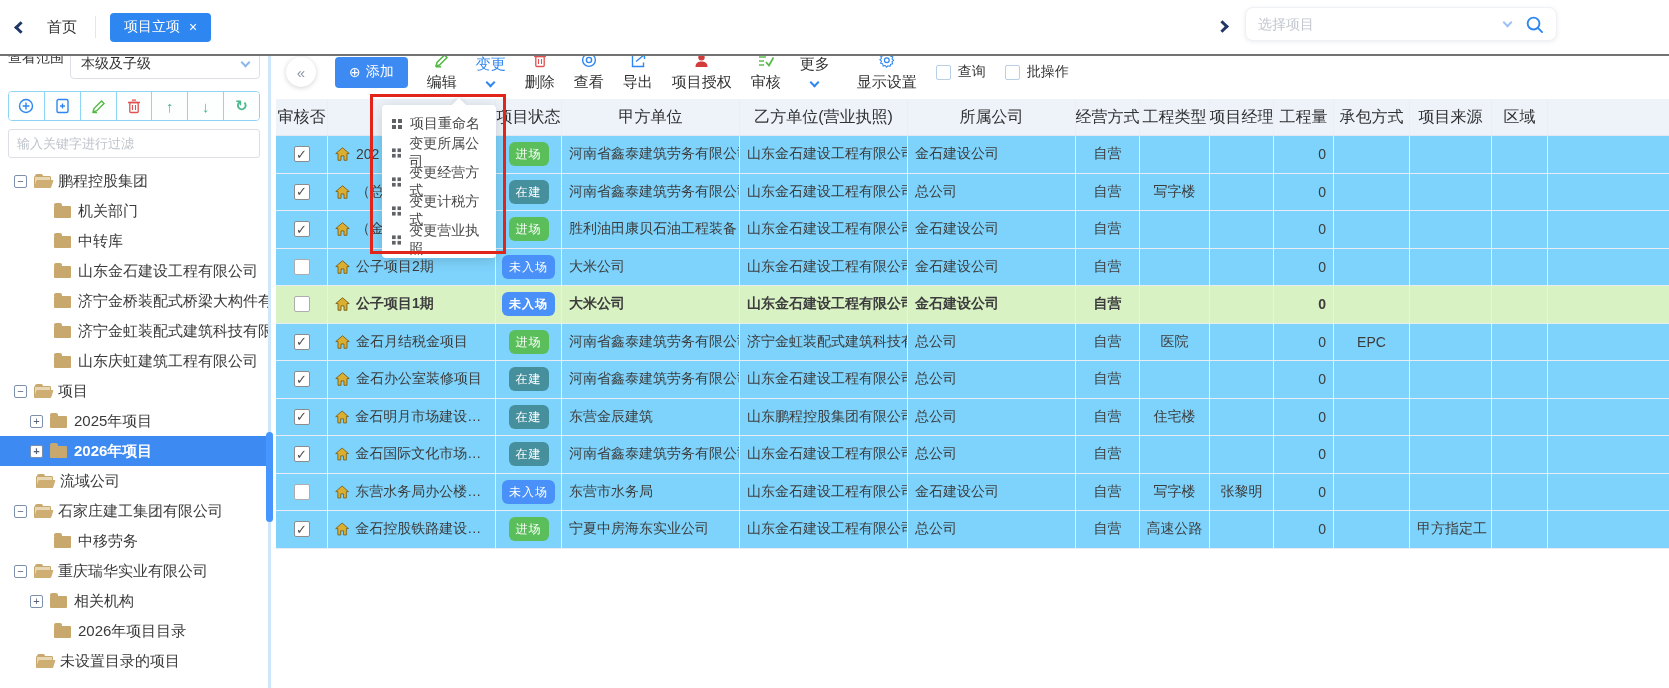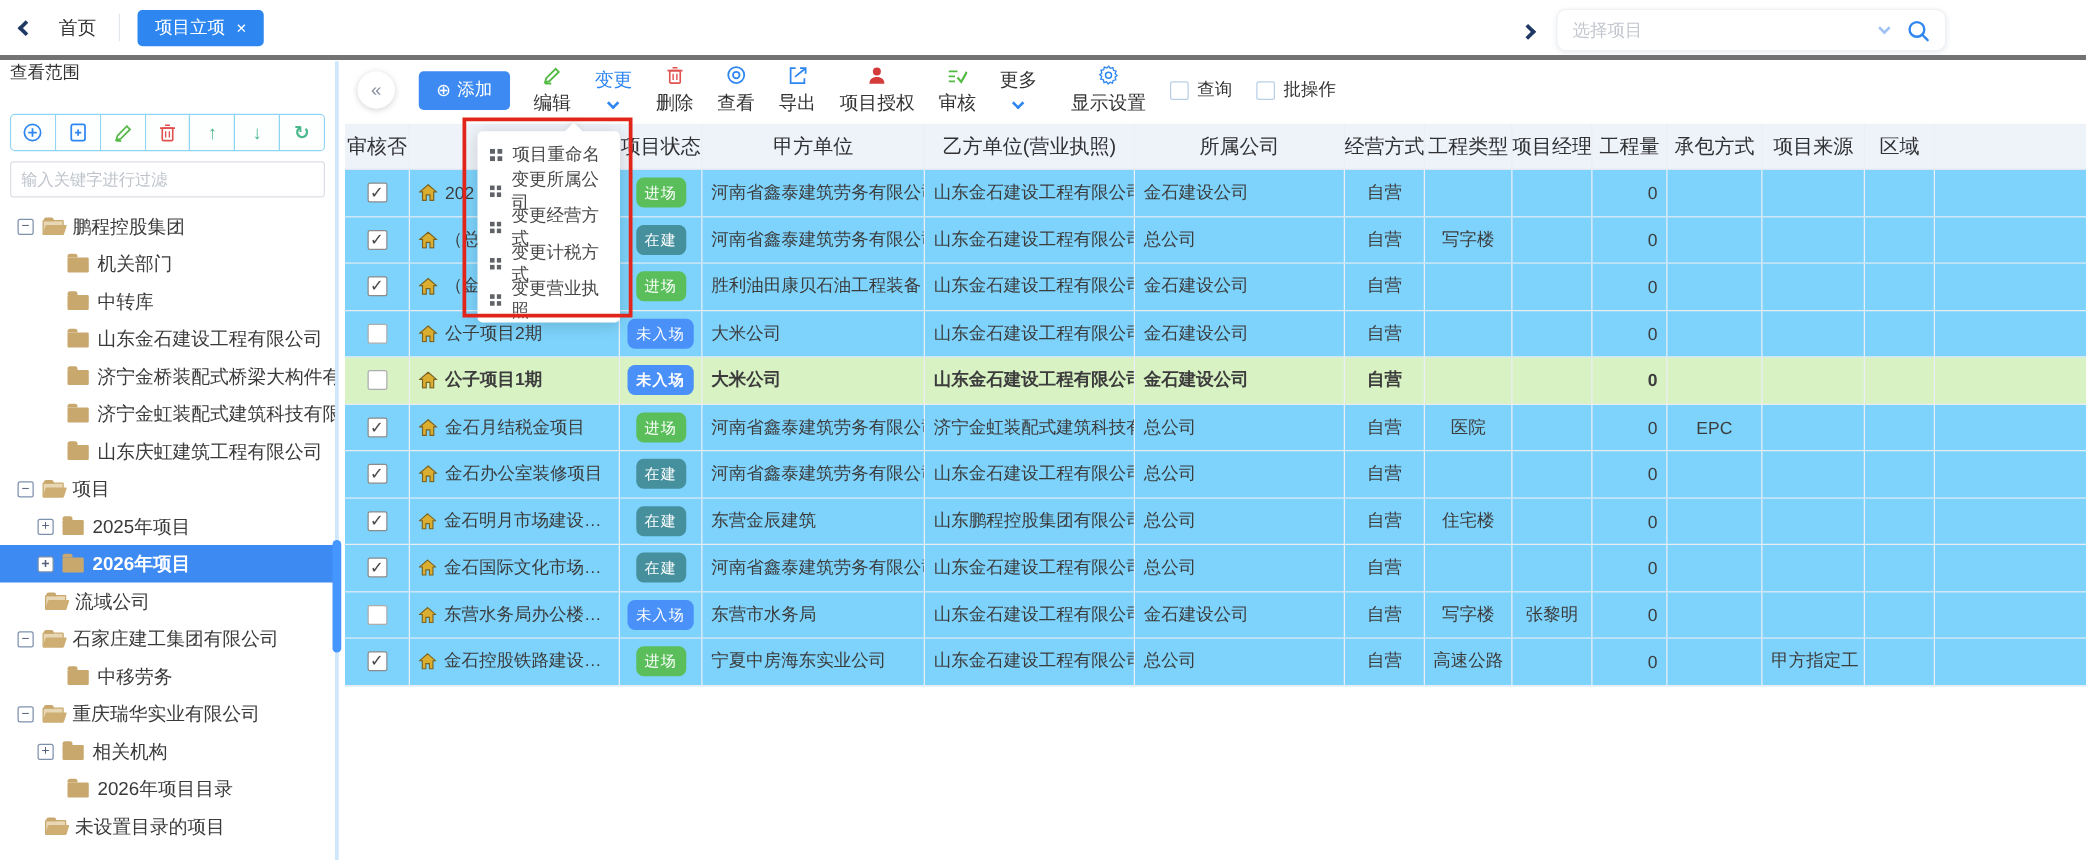--- a/index.html
+++ b/index.html
@@ -1,22 +1,22 @@
 <!DOCTYPE html>
 <html><head>
 <meta charset="utf-8">
 <style>
   * { margin:0; padding:0; box-sizing:border-box; }
   html,body { width:1669px; height:688px; overflow:hidden; background:#f2f4f7;
     font-family:"Liberation Sans","DejaVu Sans",sans-serif; color:#333; }
   #page { position:relative; width:1669px; height:688px; background:#fff; }
 
   
-  .topbar { position:absolute; left:0; top:0; width:1669px; height:48px; background:#fff;
-    border-bottom:4px solid #737373; display:flex; align-items:center; z-index:5; }
+  .topbar { position:absolute; left:0; top:0; width:1669px; height:56px; background:#fff;
+    border-bottom:2px solid #737373; display:flex; align-items:center; z-index:5; }
   .chev { display:inline-block; width:9px; height:9px; border-left:3px solid #1f3864; border-bottom:3px solid #1f3864; }
   .chev.left { transform:rotate(45deg); margin-left:16px; }
   .chev.right { transform:rotate(225deg); }
   .home-link { margin-left:22px; font-size:15px; color:#333; cursor:pointer; }
   .tab-sep { width:1px; height:22px; background:#e3e6eb; margin:0 14px 0 18px; }
   .active-tab { background:#2e86f0; color:#fff; font-size:14px; border-radius:4px;
     height:29px; padding:0 14px; display:flex; align-items:center; gap:9px; cursor:pointer; }
   .tab-x { font-size:14px; line-height:1; cursor:pointer; }
   .fwd-wrap { position:absolute; right:442px; top:17px; }
   .proj-search { position:absolute; right:112px; top:7px; width:312px; height:34px; background:#fff;
@@ -112,20 +112,24 @@
       <svg width="19" height="19" viewBox="0 0 20 20">
           <circle cx="9" cy="9" r="6.2" fill="none" stroke="#2e86f0" stroke-width="2"></circle>
           <line x1="13.5" y1="13.5" x2="18" y2="18" stroke="#2e86f0" stroke-width="2" stroke-linecap="round"></line>
         </svg>
     </div>
   </div>
 
   <div class="sidebar">
     <div class="scope-row">
       <span class="scope-label">查看范围</span>
+      <div class="scope-select">
+        <span class="val">本级及子级</span>
+        <span class="chev-small"></span>
+      </div>
     </div>
     <div class="tree-tools">
       <div class="ttool">
           <svg width="16" height="16" viewBox="0 0 16 16">
             <circle cx="8" cy="8" r="6.5" fill="none" stroke="#2e86f0" stroke-width="1.4"></circle>
             <line x1="8" y1="4.6" x2="8" y2="11.4" stroke="#2e86f0" stroke-width="1.4"></line>
             <line x1="4.6" y1="8" x2="11.4" y2="8" stroke="#2e86f0" stroke-width="1.4"></line>
           </svg>
         </div>
       <div class="ttool">

